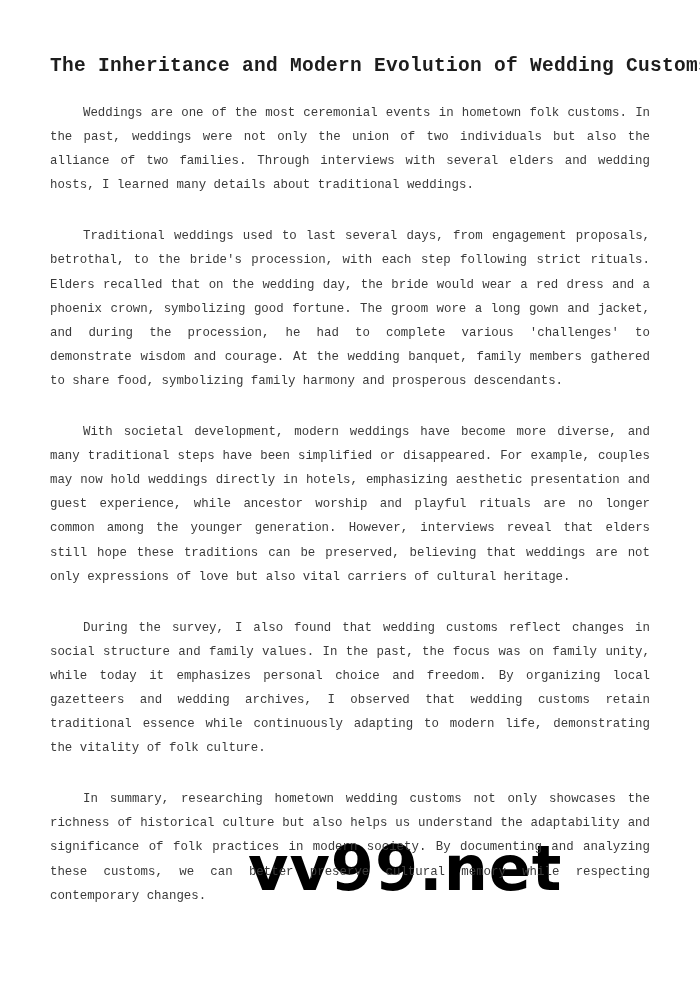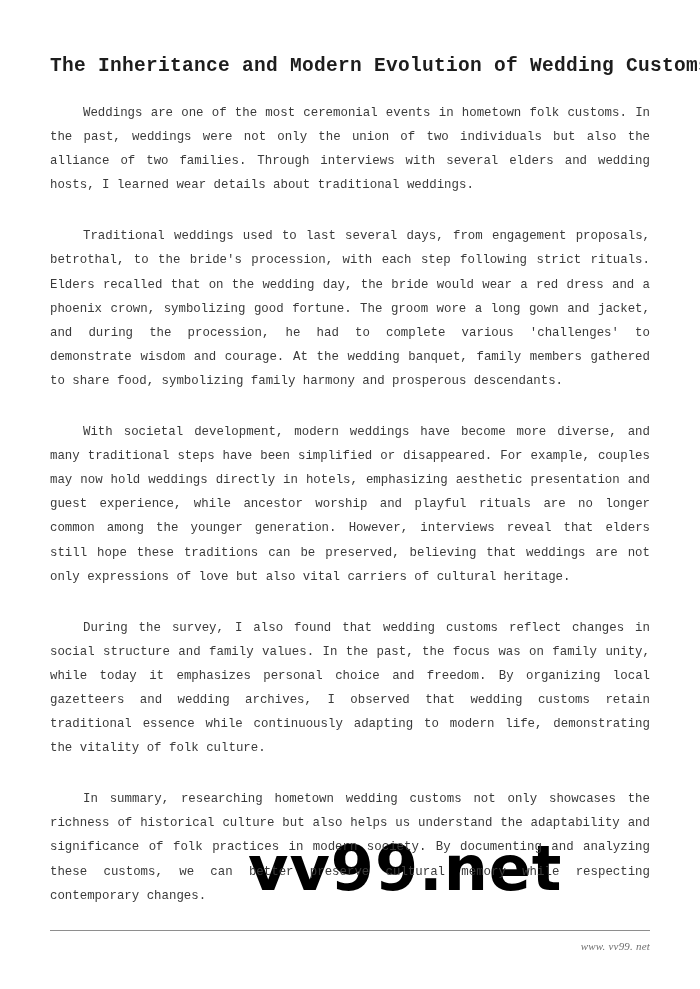--- a/index.html
+++ b/index.html
@@ -109,28 +109,24 @@
 <body>
 
 <div id="page">
 
   <div class="watermark">vv99.net</div>
 
   <div class="content">
 
     <h1 class="doc-title">The Inheritance and Modern Evolution of Wedding Customs</h1>
 
-    <p class="para first">Weddings are one of the most ceremonial events in hometown folk customs. In the past, weddings were not only the union of two individuals but also the alliance of two families. Through interviews with several elders and wedding hosts, I learned wear details about traditional weddings.</p>
+    <p class="para first">Weddings are one of the most ceremonial events in hometown folk customs. In the past, weddings were not only the union of two individuals but also the alliance of two families. Through interviews with several elders and wedding hosts, I learned many details about traditional weddings.</p>
     <p class="para">Traditional weddings used to last several days, from engagement proposals, betrothal, to the bride's procession, with each step following strict rituals. Elders recalled that on the wedding day, the bride would wear a red dress and a phoenix crown, symbolizing good fortune. The groom wore a long gown and jacket, and during the procession, he had to complete various 'challenges' to demonstrate wisdom and courage. At the wedding banquet, family members gathered to share food, symbolizing family harmony and prosperous descendants.</p>
     <p class="para">With societal development, modern weddings have become more diverse, and many traditional steps have been simplified or disappeared. For example, couples may now hold weddings directly in hotels, emphasizing aesthetic presentation and guest experience, while ancestor worship and playful rituals are no longer common among the younger generation. However, interviews reveal that elders still hope these traditions can be preserved, believing that weddings are not only expressions of love but also vital carriers of cultural heritage.</p>
     <p class="para">During the survey, I also found that wedding customs reflect changes in social structure and family values. In the past, the focus was on family unity, while today it emphasizes personal choice and freedom. By organizing local gazetteers and wedding archives, I observed that wedding customs retain traditional essence while continuously adapting to modern life, demonstrating the vitality of folk culture.</p>
     <p class="para">In summary, researching hometown wedding customs not only showcases the richness of historical culture but also helps us understand the adaptability and significance of folk practices in modern society. By documenting and analyzing these customs, we can better preserve cultural memory while respecting contemporary changes.</p>
 
     <h2 class="cn-heading">丧葬习俗中的生命哲学</h2>
 
   </div>
 
-  <div class="footer">
-    <div class="footer-rule"></div>
-    <div class="footer-text">www. vv99. net</div>
-  </div>
 
 </div>
 
 </body></html>

